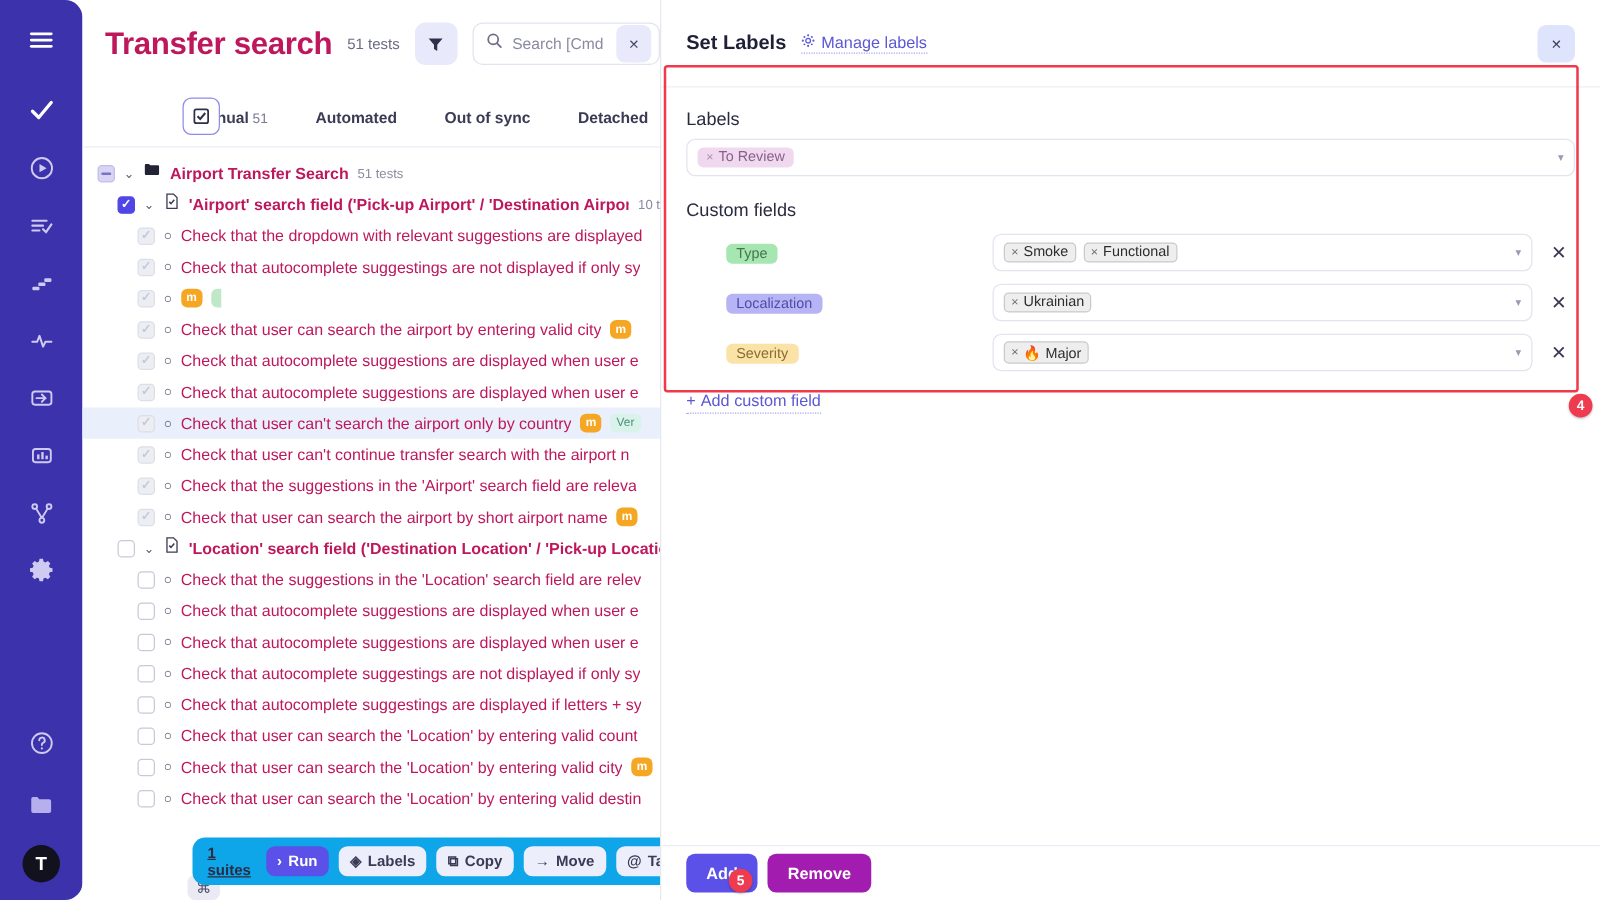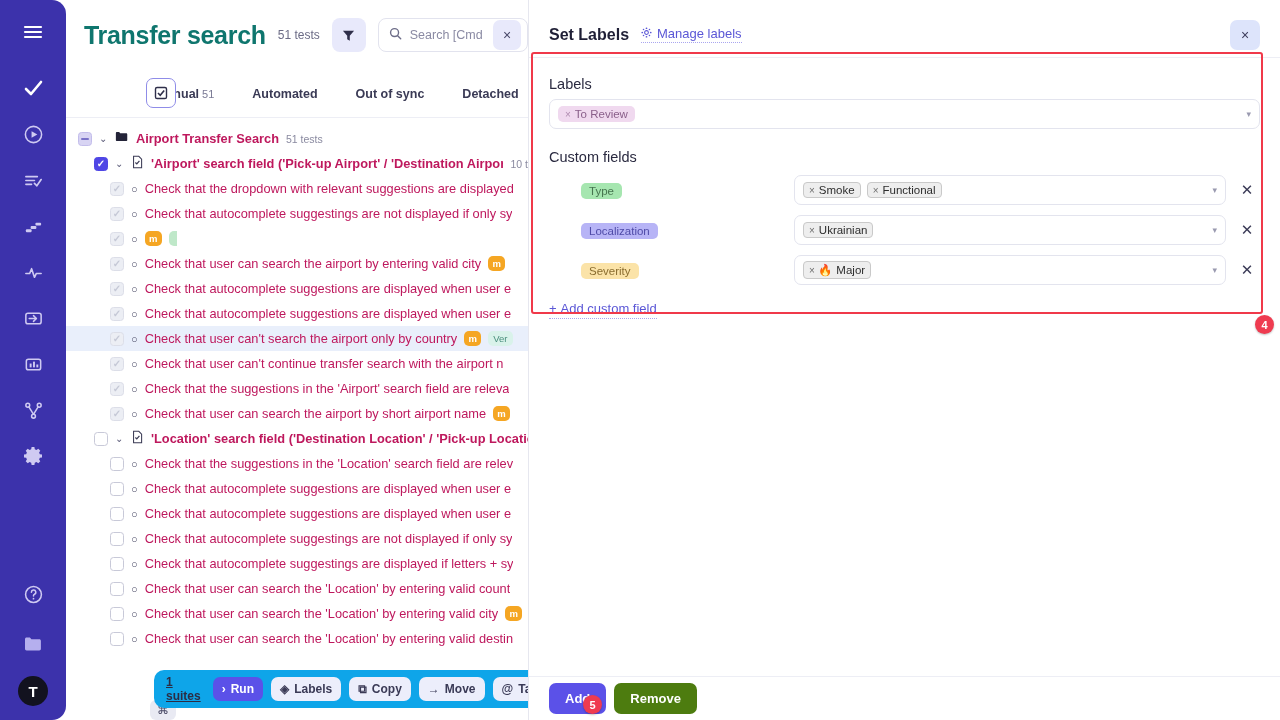--- a/index.html
+++ b/index.html
@@ -36,21 +36,21 @@
 
   
   .main {
     position: absolute; left: 66px; top: 0; width: 462px; height: 720px;
     background: #ffffff; overflow: hidden;
   }
   .topbar {
     height: 70px; display: flex; align-items: center; gap: 12px;
     padding: 0 0 0 18px;
   }
-  .page-title { font-size: 25px; font-weight: 700; letter-spacing: -0.3px; color: #0f766e; white-space: nowrap;}
+  .page-title { font-size: 25px; font-weight: 700; letter-spacing: -0.3px; color: #be185d; white-space: nowrap;}
   .tests-count { font-size: 12px; color: #6b6b85; white-space: nowrap; }
   .filter-btn {
     width: 34px; height: 34px; border-radius: 8px; background: #e8e9fb;
     display: flex; align-items: center; justify-content: center; cursor: pointer; flex: 0 0 auto;
   }
   .search-box {
     height: 34px; flex: 1 1 auto; min-width: 0; display: flex; align-items: center; gap: 8px;
     border: 1px solid #e2e3ee; border-radius: 8px; padding: 0 6px 0 10px; background: #fff;
   }
   .search-box input {
@@ -137,22 +137,22 @@
     font-size: 12px; padding: 3px 7px;
   }
 
   
   .dialog {
     position: absolute; left: 528px; top: 0; width: 752px; height: 720px;
     background: #fff; border-left: 1px solid #e6e7ef;
     display: flex; flex-direction: column;
   }
   .dlg-head {
-    height: 46px; display: flex; align-items: center; gap: 12px; padding: 0 20px;
-    border-bottom: 1px solid #edeef5; flex: 0 0 auto; margin-top: 12px;
+    height: 70px; display: flex; align-items: center; gap: 12px; padding: 0 20px;
+    border-bottom: 1px solid #edeef5; flex: 0 0 auto;
   }
   .dlg-title { font-size: 16px; font-weight: 700; color: #1f1f36; }
   .manage-link {
     display: flex; align-items: center; gap: 5px;
     font-size: 13px; color: #5b57d6; cursor: pointer;
     border-bottom: 1px dotted #a9a6ef; padding-bottom: 1px;
   }
   .dlg-close {
     margin-left: auto; width: 30px; height: 30px; border-radius: 7px;
     background: #dde4fb; color: #3d3d5c; display: flex; align-items: center;
@@ -214,21 +214,21 @@
 
   .dlg-foot {
     height: 44px; flex: 0 0 auto; border-top: 1px solid #edeef5;
     display: flex; align-items: center; gap: 8px; padding: 0 20px;
   }
   .btn {
     border: 0; font-family: inherit; font-size: 13px; font-weight: 600;
     border-radius: 7px; padding: 8px 16px; cursor: pointer; color: #fff;
   }
   .btn-add { background: #5b51e8; }
-  .btn-remove { background: #4d7c0f; }
+  .btn-remove { background: #a21caf; }
 </style>
 </head>
 <body>
 
 <div id="app">
 
   <nav class="rail">
     <div class="rail-ico rail-top">
       <svg width="22" height="22" viewBox="0 0 22 22" fill="none" stroke="#fff" stroke-width="2.2" stroke-linecap="round">
           <line x1="3" y1="6" x2="19" y2="6"></line>

